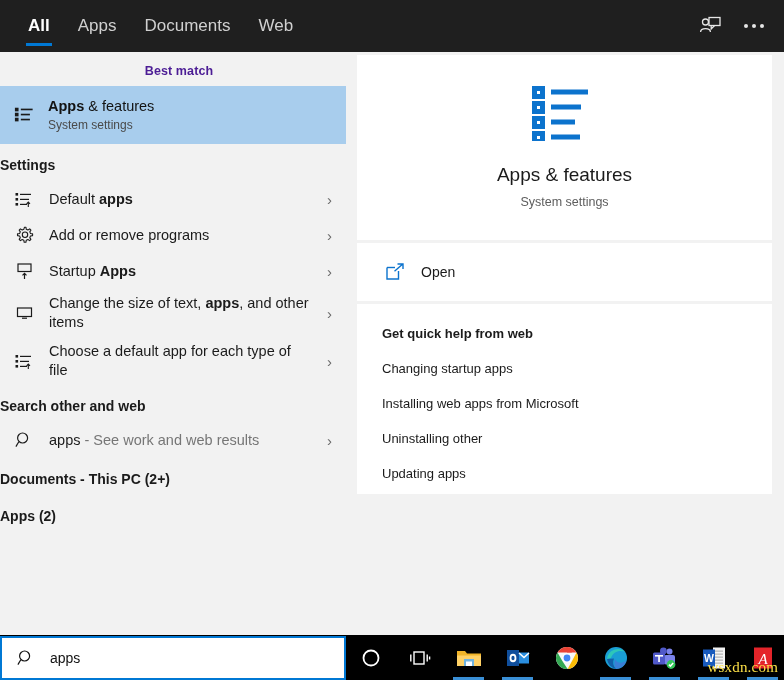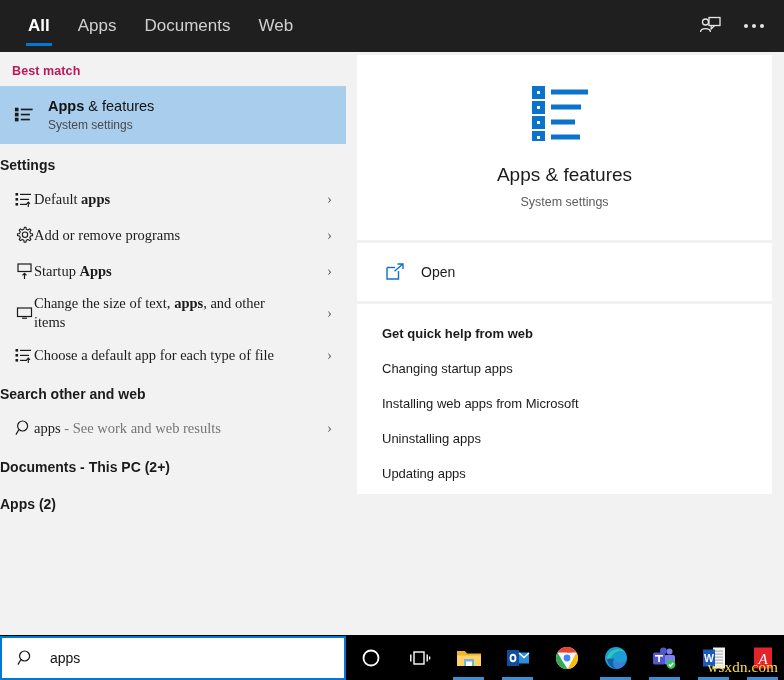--- a/index.html
+++ b/index.html
@@ -43,35 +43,35 @@
   }
   .dots { display: flex; gap: 4px; }
   .dots i { width: 4px; height: 4px; border-radius: 50%; background: #e6e6e6; display: block; }
 
   
   .left-pane {
     position: absolute; left: 0; top: 52px; width: 346px; height: 583px;
     background: #f2f2f2; overflow: hidden;
   }
   .group-title {
-    font-size: 12.5px; font-weight: bold; color: #be185d;
-    padding: 12px 0 8px 12px; letter-spacing: .1px;
+    font-size: 12.5px; font-weight: bold; color: #4c1d95;
+    padding: 12px 0 8px 12px; letter-spacing: .1px; text-align: center;
   }
   .best-row {
     display: flex; align-items: center; gap: 14px;
     height: 58px; background: #a8cded; padding-left: 14px;
     margin-right: 0; cursor: default;
   }
   .best-text .t1 { font-size: 14.5px; color: #131313; line-height: 17px; }
   .best-text .t1 b { font-weight: bold; }
   .best-text .t2 { font-size: 12px; color: #4a4a4a; margin-top: 3px; }
 
   .res-row {
-    position: relative; display: flex; align-items: center; 
-    min-height: 36px; padding: 5px 26px 5px 14px; cursor: default; font-family: Liberation Serif, serif;
+    position: relative; display: flex; align-items: center; gap: 15px;
+    min-height: 36px; padding: 5px 26px 5px 14px; cursor: default;
   }
   .res-row .label { font-size: 14.5px; color: #1b1b1b; line-height: 19px; }
   .res-row .label b { font-weight: bold; }
   .chev {
     position: absolute; right: 14px; top: 50%; transform: translateY(-50%);
     color: #6b6b6b; font-size: 15px; line-height: 1;
   }
   .icon-box {
     width: 20px; min-width: 20px; height: 20px;
     display: flex; align-items: center; justify-content: center;
@@ -305,21 +305,21 @@
           <path d="M8.5 8.2 L16.5 1.2 M11.5 1 L17 1 L17 6" fill="none" stroke="#0c73cd" stroke-width="1.4"></path>
         </svg>
       </span>
       <span class="open-label">Open</span>
     </div>
 
     <div class="card card-help">
       <div class="help-title">Get quick help from web</div>
       <div class="help-link">Changing startup apps</div>
       <div class="help-link">Installing web apps from Microsoft</div>
-      <div class="help-link">Uninstalling apps</div>
+      <div class="help-link">Uninstalling other</div>
       <div class="help-link">Updating apps</div>
     </div>
   </div>
 
   <div class="taskbar">
 
     <div class="search-box">
       <span class="icon-box">
         <svg width="18" height="18" viewBox="0 0 18 18">
           <circle cx="7.6" cy="7" r="5" fill="none" stroke="#111111" stroke-width="1.2"></circle>

